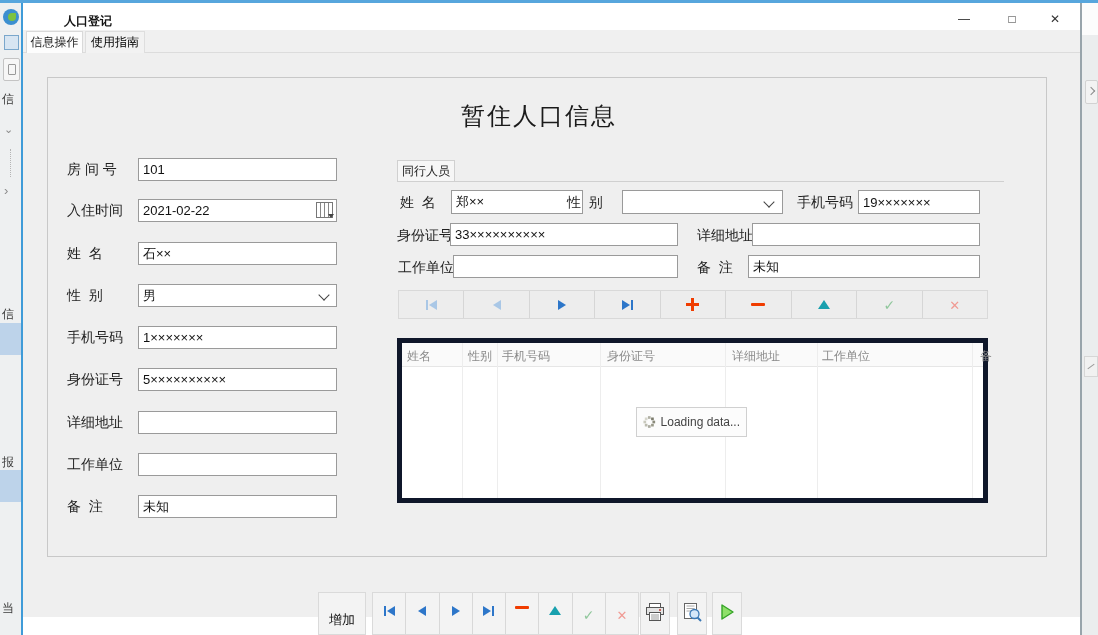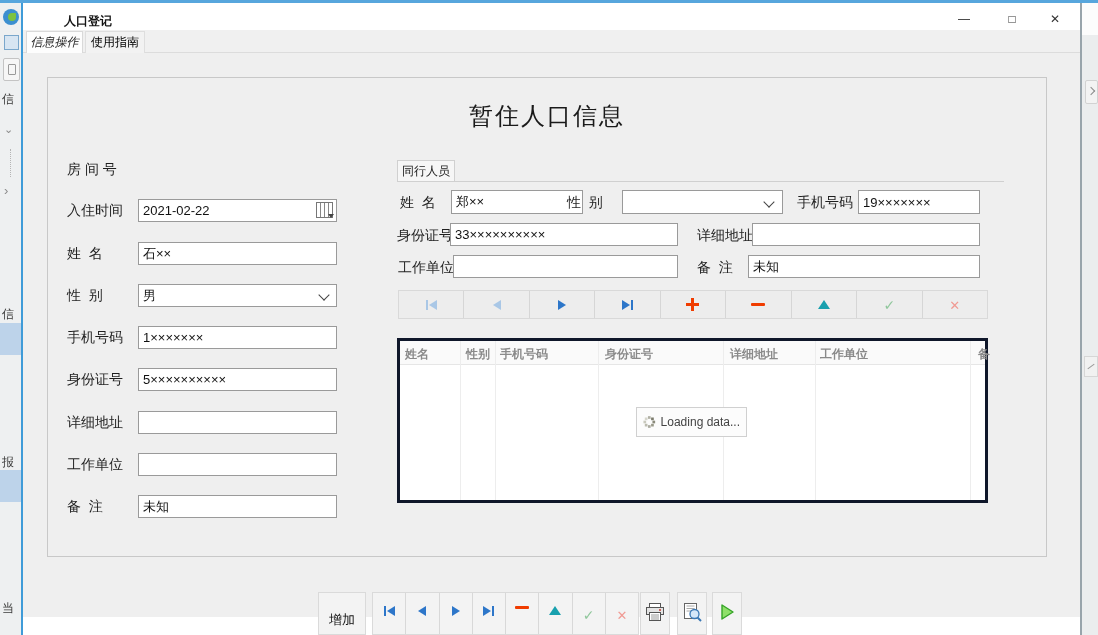--- a/index.html
+++ b/index.html
@@ -30,26 +30,26 @@
   .sliver-box{left:1084px;top:356px;width:12px;height:19px;background:#f1f1f1;border:1px solid #d6d6d6;}
   .sliver-box::after{content:"";position:absolute;left:2px;top:9px;width:8px;height:0;border-top:1px solid #9a9a9a;transform:rotate(-35deg);}
 
   
   .titlebar{left:23px;top:3px;width:1057px;height:37px;background:#fff;}
   .win-title{left:41px;top:10px;font-size:12px;font-weight:600;color:#141414;}
   .win-btn{top:6px;width:26px;height:20px;display:flex;align-items:center;justify-content:center;
            font-size:12px;color:#333;background:#fff;}
   .tabbar{left:23px;top:30px;width:1057px;height:23px;background:#f0f0f0;border-bottom:1px solid #dcdcdc;box-sizing:border-box;}
   .tab{top:31px;height:22px;display:flex;align-items:center;justify-content:center;font-size:12px;color:#222;box-sizing:border-box;}
-  .tab.active{background:#fdfdfd;border:1px solid #d9d9d9;border-bottom:none;z-index:2;font-style:italic;}
+  .tab.active{background:#fdfdfd;border:1px solid #d9d9d9;border-bottom:none;z-index:2;}
   .tab.inactive{background:#f2f2f2;border:1px solid #dedede;border-bottom:none;color:#000000;}
   .content{left:23px;top:53px;width:1057px;height:564px;background:#efefef;}
   .bottom-white{left:23px;top:617px;width:1057px;height:18px;background:#fff;}
   .groupbox{left:47px;top:77px;width:1000px;height:480px;border:1px solid #c8c8c8;box-sizing:border-box;}
-  .heading{left:47px;top:100px;width:1000px;text-align:center;font-size:24px;color:#1a1a1a;letter-spacing:2px;}
+  .heading{left:39px;top:100px;width:1000px;text-align:center;font-size:24px;color:#1a1a1a;letter-spacing:2px;}
 
   
   .flabel{font-size:14px;color:#1f1f1f;white-space:pre;}
   .tbox{background:#fff;border:1px solid #9a9a9a;box-sizing:border-box;font-size:13px;color:#111;
         display:flex;align-items:center;padding:0 4px;white-space:pre;overflow:hidden;}
   .chev{width:7px;height:7px;border-right:1px solid #444;border-bottom:1px solid #444;
         transform:rotate(45deg);position:absolute;right:9px;top:7px;}
   .cal{position:absolute;right:4px;top:3px;width:15px;height:14px;border:1px solid #777;background:
        repeating-linear-gradient(to right,#fff 0 3px,#888 3px 4px),
        repeating-linear-gradient(to bottom,#fff 0 3px,#888 3px 4px);}
@@ -76,21 +76,21 @@
   .vbar{width:2px;height:10px;background:#2d76c9;} .pale .tri-l{border-right-color:#a9c7e6;} .pale .vbar{background:#a9c7e6;}
   .plus{width:13px;height:13px;background:
         linear-gradient(#f03c00,#f03c00) center/13px 3px no-repeat,
         linear-gradient(#f03c00,#f03c00) center/3px 13px no-repeat;}
   .minus{width:14px;height:3px;background:#f03c00;border-radius:1px;}
   .tri-up{width:0;height:0;border-left:6px solid transparent;border-right:6px solid transparent;border-bottom:9px solid #18a0ae;}
   .okmark::after{content:"✓";font-size:14px;font-weight:bold;color:#90c79c;}
   .xmark::after{content:"✕";font-size:13px;font-weight:bold;color:#f09a93;}
 
   
-  .grid{left:397px;top:338px;width:591px;height:165px;background:#fff;border:3px solid #0f172a;box-sizing:border-box;font-weight:bold;}
+  .grid{left:397px;top:338px;width:591px;height:165px;background:#fff;border:5px solid #0f172a;box-sizing:border-box;}
   .grid-head{position:absolute;left:0;top:0;width:100%;height:24px;background:#fafafa;border-bottom:1px solid #e6e6e6;box-sizing:border-box;}
   .gh{position:absolute;top:5px;font-size:12px;color:#8a8a8a;white-space:nowrap;}
   .gsep{position:absolute;top:0;width:1px;height:100%;background:#ededed;}
   .loadbox{left:636px;top:407px;width:111px;height:30px;background:#fcfcfc;border:1px solid #d0d0d0;
            display:flex;align-items:center;gap:5px;padding:0 6px;box-sizing:border-box;}
   .loadtxt{font-size:12px;color:#444;white-space:nowrap;}
 
   
   .bbtn{top:592px;height:43px;background:#f3f3f3;border:1px solid #dadada;box-sizing:border-box;
         display:flex;align-items:flex-start;justify-content:center;padding-top:10px;}
@@ -139,20 +139,21 @@
   <span>使用指南</span>
 </div>
 
 <div class="abs content"></div>
 <div class="abs bottom-white"></div>
 <div class="abs groupbox"></div>
 <div class="abs heading">暂住人口信息</div>
 
 <div class="lrow" style="top:158px">
   <span class="flabel">房 间 号</span>
+  <div class="tbox">101</div>
 </div>
 <div class="lrow" style="top:199px">
   <span class="flabel">入住时间</span>
   <div class="tbox">2021-02-22</div>
   <span class="cal" style="left:316px;top:3px;"></span>
 </div>
 <div class="lrow" style="top:242px">
   <span class="flabel">姓  名</span>
   <div class="tbox">石××</div>
 </div>

